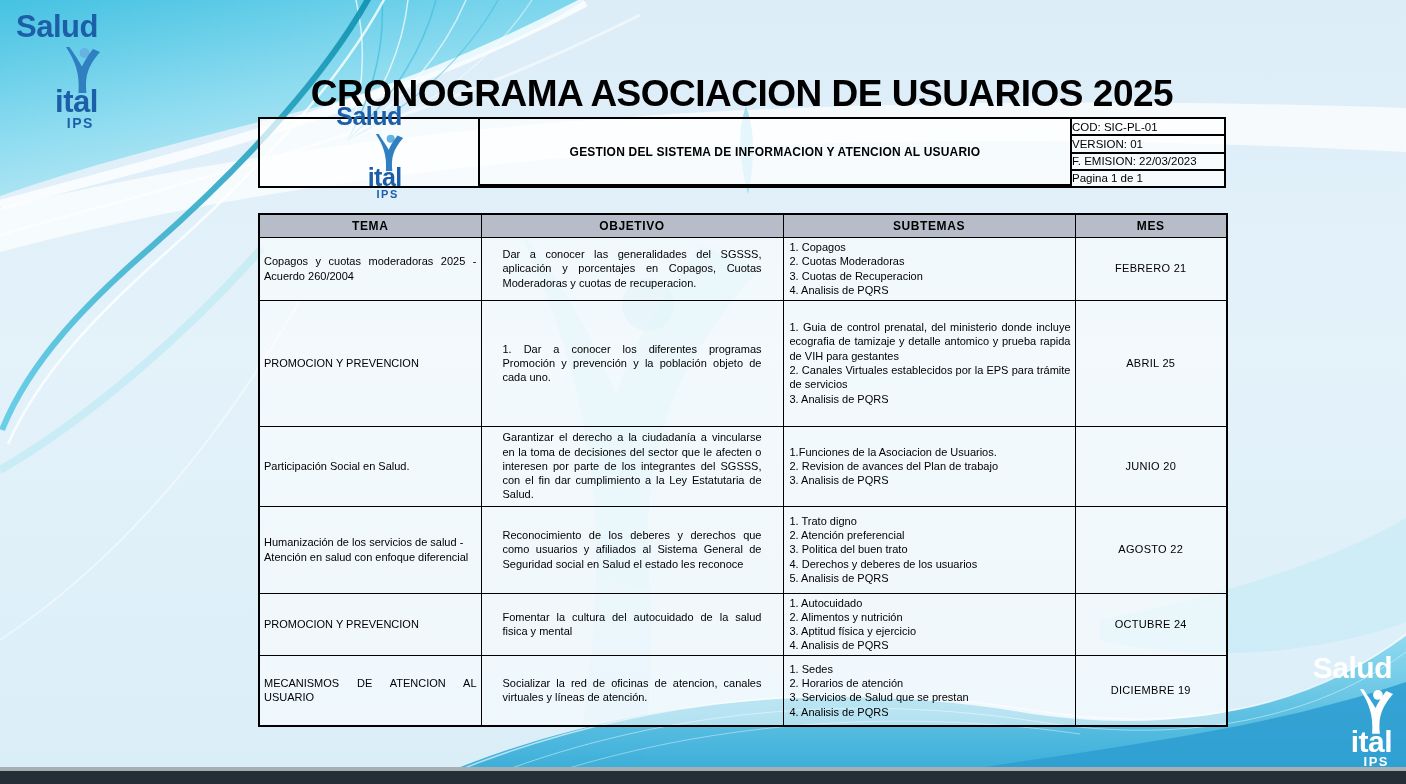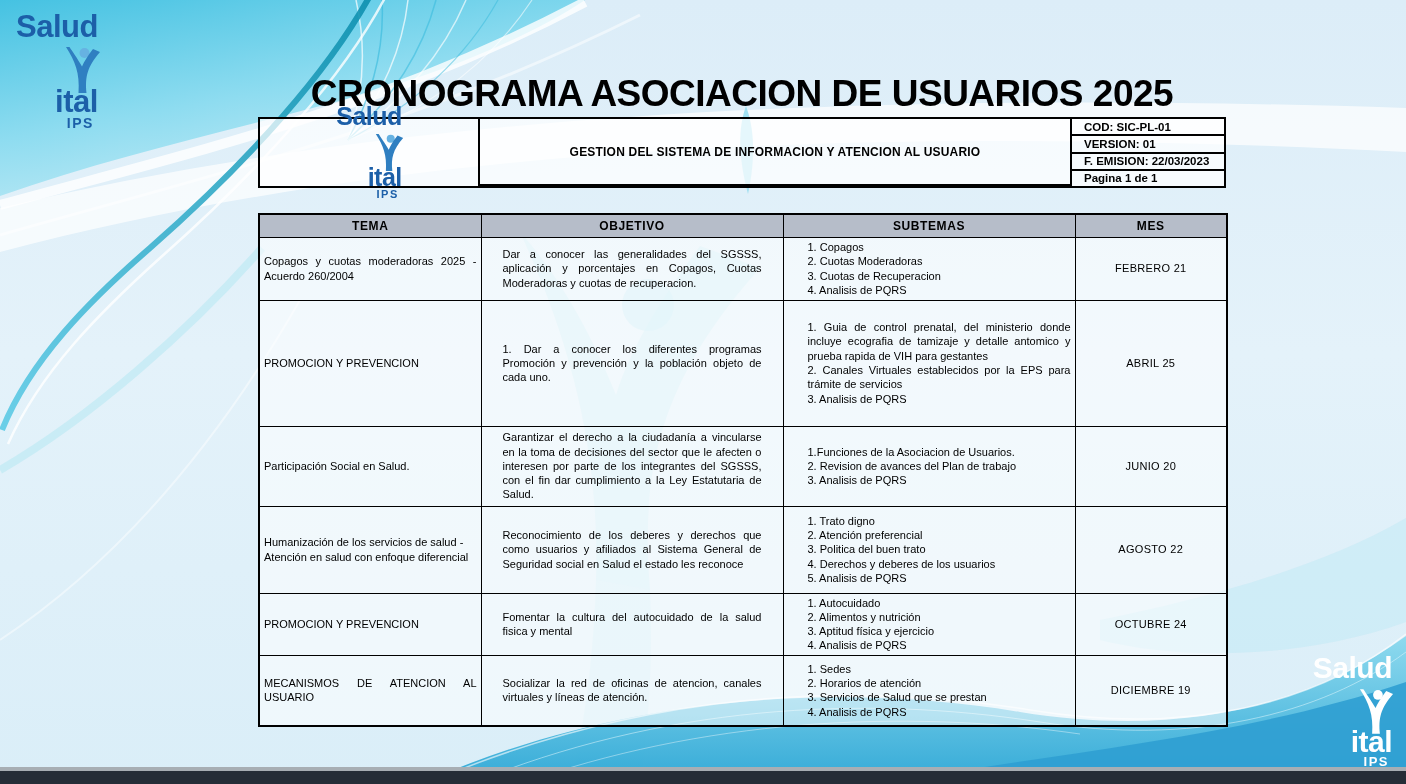--- a/index.html
+++ b/index.html
@@ -52,43 +52,43 @@
   }
   .dh-logo { width:220px; border-right:2px solid #000; display:flex; align-items:center; justify-content:center; }
   .dh-mid { flex:1; display:flex; flex-direction:column; }
   .dh-mid-row {
     flex:1; display:flex; align-items:center; justify-content:center;
     font-size:12px; font-weight:700; letter-spacing:.2px; text-align:center;
   }
   .dh-mid-row:first-child { border-bottom:2px solid #000; }
   .dh-meta { width:154px; border-left:2px solid #000; display:flex; flex-direction:column; }
   .dh-meta-row {
-    flex:1; display:flex; align-items:center; padding-left:12px;
-    font-size:11.5px; font-weight:700; border-bottom:2px solid #000;
+    flex:1; display:flex; align-items:center; padding-left:0;
+    font-size:11.5px; font-weight:400; border-bottom:2px solid #000;
   }
   .dh-meta-row:last-child { border-bottom:none; }
 
   
   table.main-table {
     position:absolute; left:258px; top:213px; width:968px; z-index:2;
     border-collapse:collapse; table-layout:fixed; border:2px solid #000;
   }
   .main-table th {
     height:23px; background:#b6bdc9; border:1px solid #000;
     font-size:12px; font-weight:700; letter-spacing:.6px; text-align:center;
   }
   .main-table td {
     border:1px solid #000; background:rgba(255,255,255,.55);
     font-size:11px; line-height:1.3; vertical-align:middle; overflow:hidden;
   }
   tr.rh1 { height:63px; } tr.rh2 { height:126px; } tr.rh3 { height:80px; }
   tr.rh4 { height:87px; } tr.rh5 { height:57px; } tr.rh6 { height:71px; }
   .td-tema { font-weight:400; padding:3px 4px; white-space:pre-line; text-align:justify; }
   .td-obj  { padding:2px 21px; text-align:justify; }
-  .td-sub  { padding:2px 4px 2px 24px; white-space:pre-line; text-align:justify; }
+  .td-sub  { padding:2px 4px 2px 6px; white-space:pre-line; text-align:justify; }
   .td-mes  { text-align:center; font-size:12px; letter-spacing:.3px; }
 </style>
 </head>
 <body>
 
 <div class="slide">
 
   <svg class="bg" viewBox="0 0 1406 784" preserveAspectRatio="none">
     <defs>
       <linearGradient id="gTop" x1="0" y1="0" x2="0.55" y2="1">

